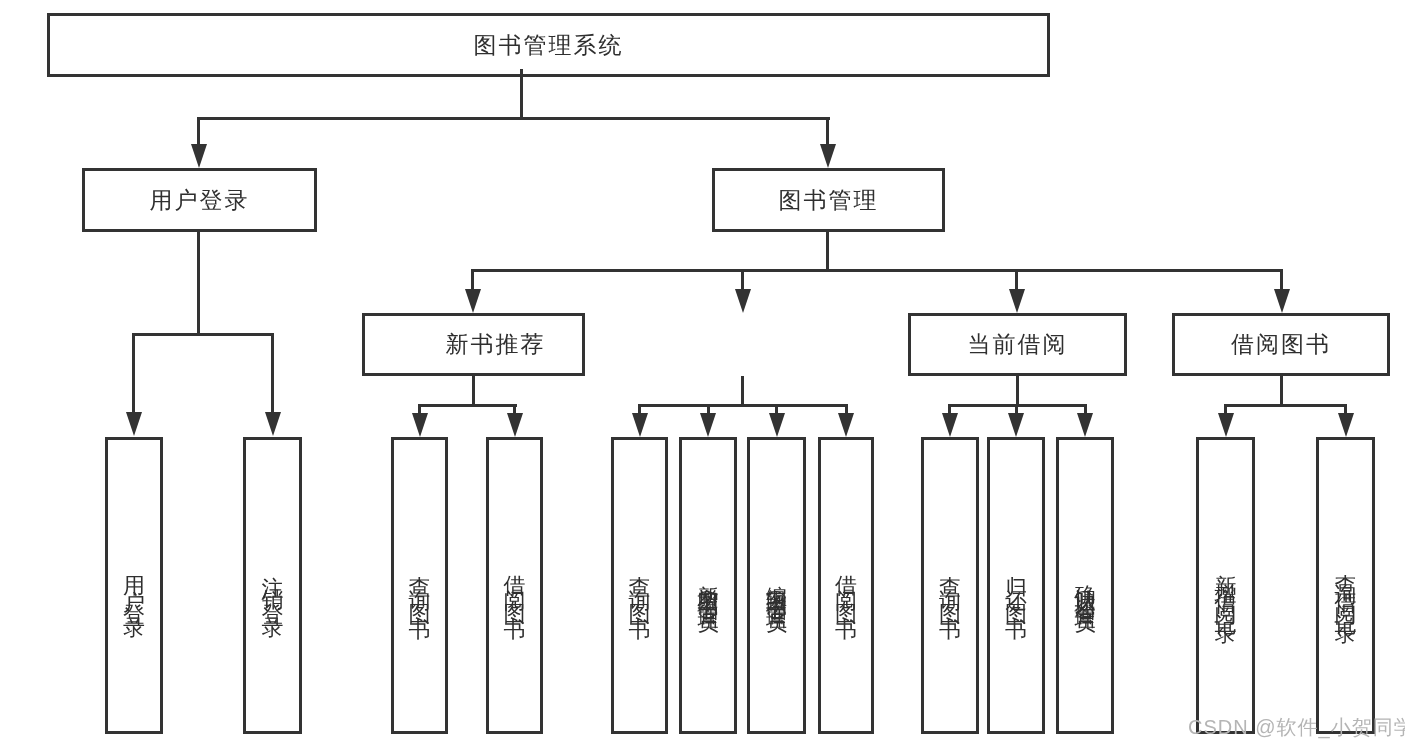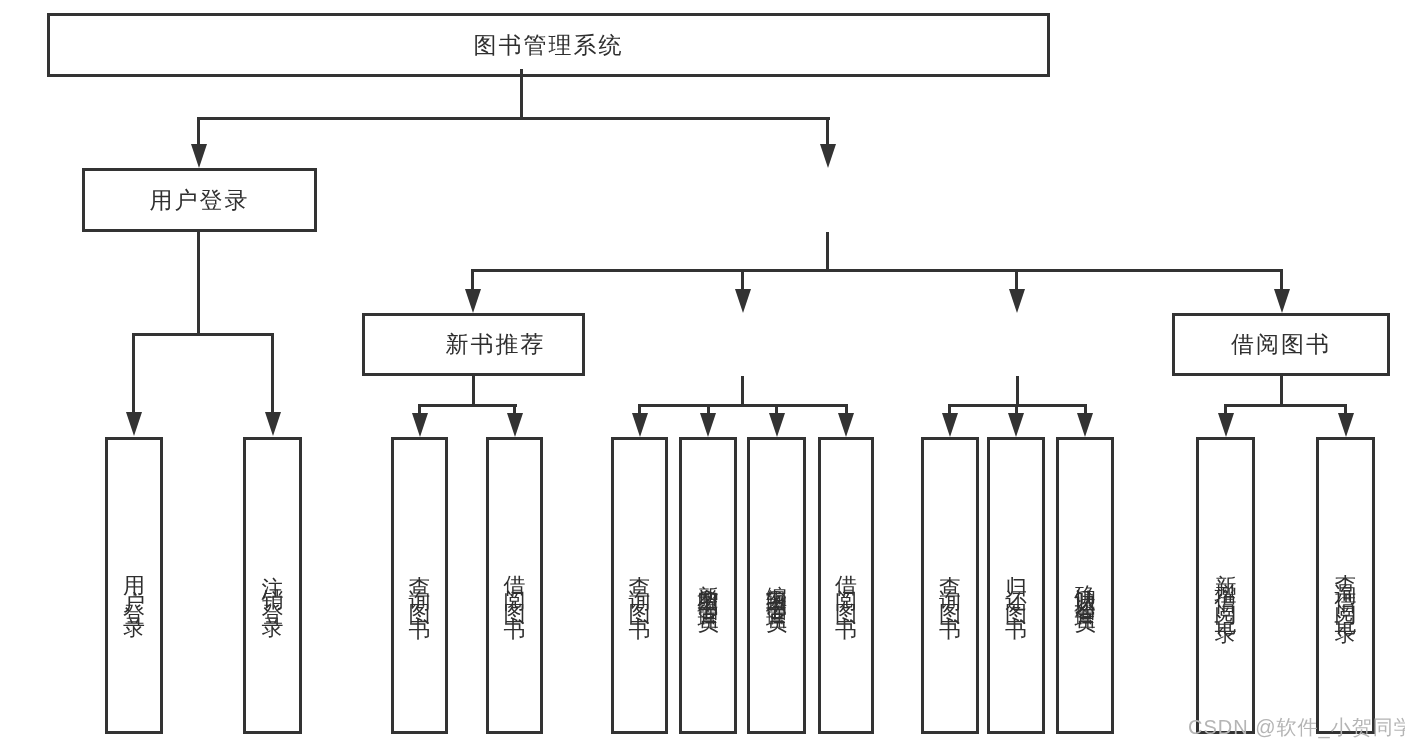--- a/index.html
+++ b/index.html
@@ -47,20 +47,23 @@
   <div class="v" style="left:520px;top:69px;height:49px;"></div>
   <div class="h" style="left:197px;top:117px;width:633px;"></div>
   <div class="v" style="left:197px;top:117px;height:29px;"></div>
   <div class="tri" style="left:191px;top:144px;"></div>
   <div class="v" style="left:826px;top:117px;height:29px;"></div>
   <div class="tri" style="left:820px;top:144px;"></div>
 
   <div class="node" style="left:82px;top:168px;width:235px;height:64px;">
     <span>用户登录</span>
   </div>
+  <div class="node" style="left:712px;top:168px;width:233px;height:64px;">
+    <span>图书管理</span>
+  </div>
 
   <div class="v" style="left:197px;top:232px;height:104px;"></div>
   <div class="h" style="left:132px;top:333px;width:142px;"></div>
   <div class="v" style="left:132px;top:333px;height:80px;"></div>
   <div class="tri" style="left:126px;top:412px;"></div>
   <div class="v" style="left:271px;top:333px;height:80px;"></div>
   <div class="tri" style="left:265px;top:412px;"></div>
 
   <div class="v" style="left:826px;top:232px;height:40px;"></div>
   <div class="h" style="left:471px;top:269px;width:812px;"></div>
@@ -68,20 +71,23 @@
   <div class="tri" style="left:465px;top:289px;"></div>
   <div class="v" style="left:741px;top:269px;height:22px;"></div>
   <div class="tri" style="left:735px;top:289px;"></div>
   <div class="v" style="left:1015px;top:269px;height:22px;"></div>
   <div class="tri" style="left:1009px;top:289px;"></div>
   <div class="v" style="left:1280px;top:269px;height:22px;"></div>
   <div class="tri" style="left:1274px;top:289px;"></div>
 
   <div class="node" style="left:362px;top:313px;width:223px;height:63px;padding-left:44px;">
     <span>新书推荐</span>
+  </div>
+  <div class="node" style="left:908px;top:313px;width:219px;height:63px;">
+    <span>当前借阅</span>
   </div>
   <div class="node" style="left:1172px;top:313px;width:218px;height:63px;">
     <span>借阅图书</span>
   </div>
 
   <div class="v" style="left:472px;top:376px;height:31px;"></div>
   <div class="h" style="left:418px;top:404px;width:99px;"></div>
   <div class="v" style="left:418px;top:404px;height:12px;"></div>
   <div class="tri" style="left:412px;top:413px;"></div>
   <div class="v" style="left:513px;top:404px;height:12px;"></div>

